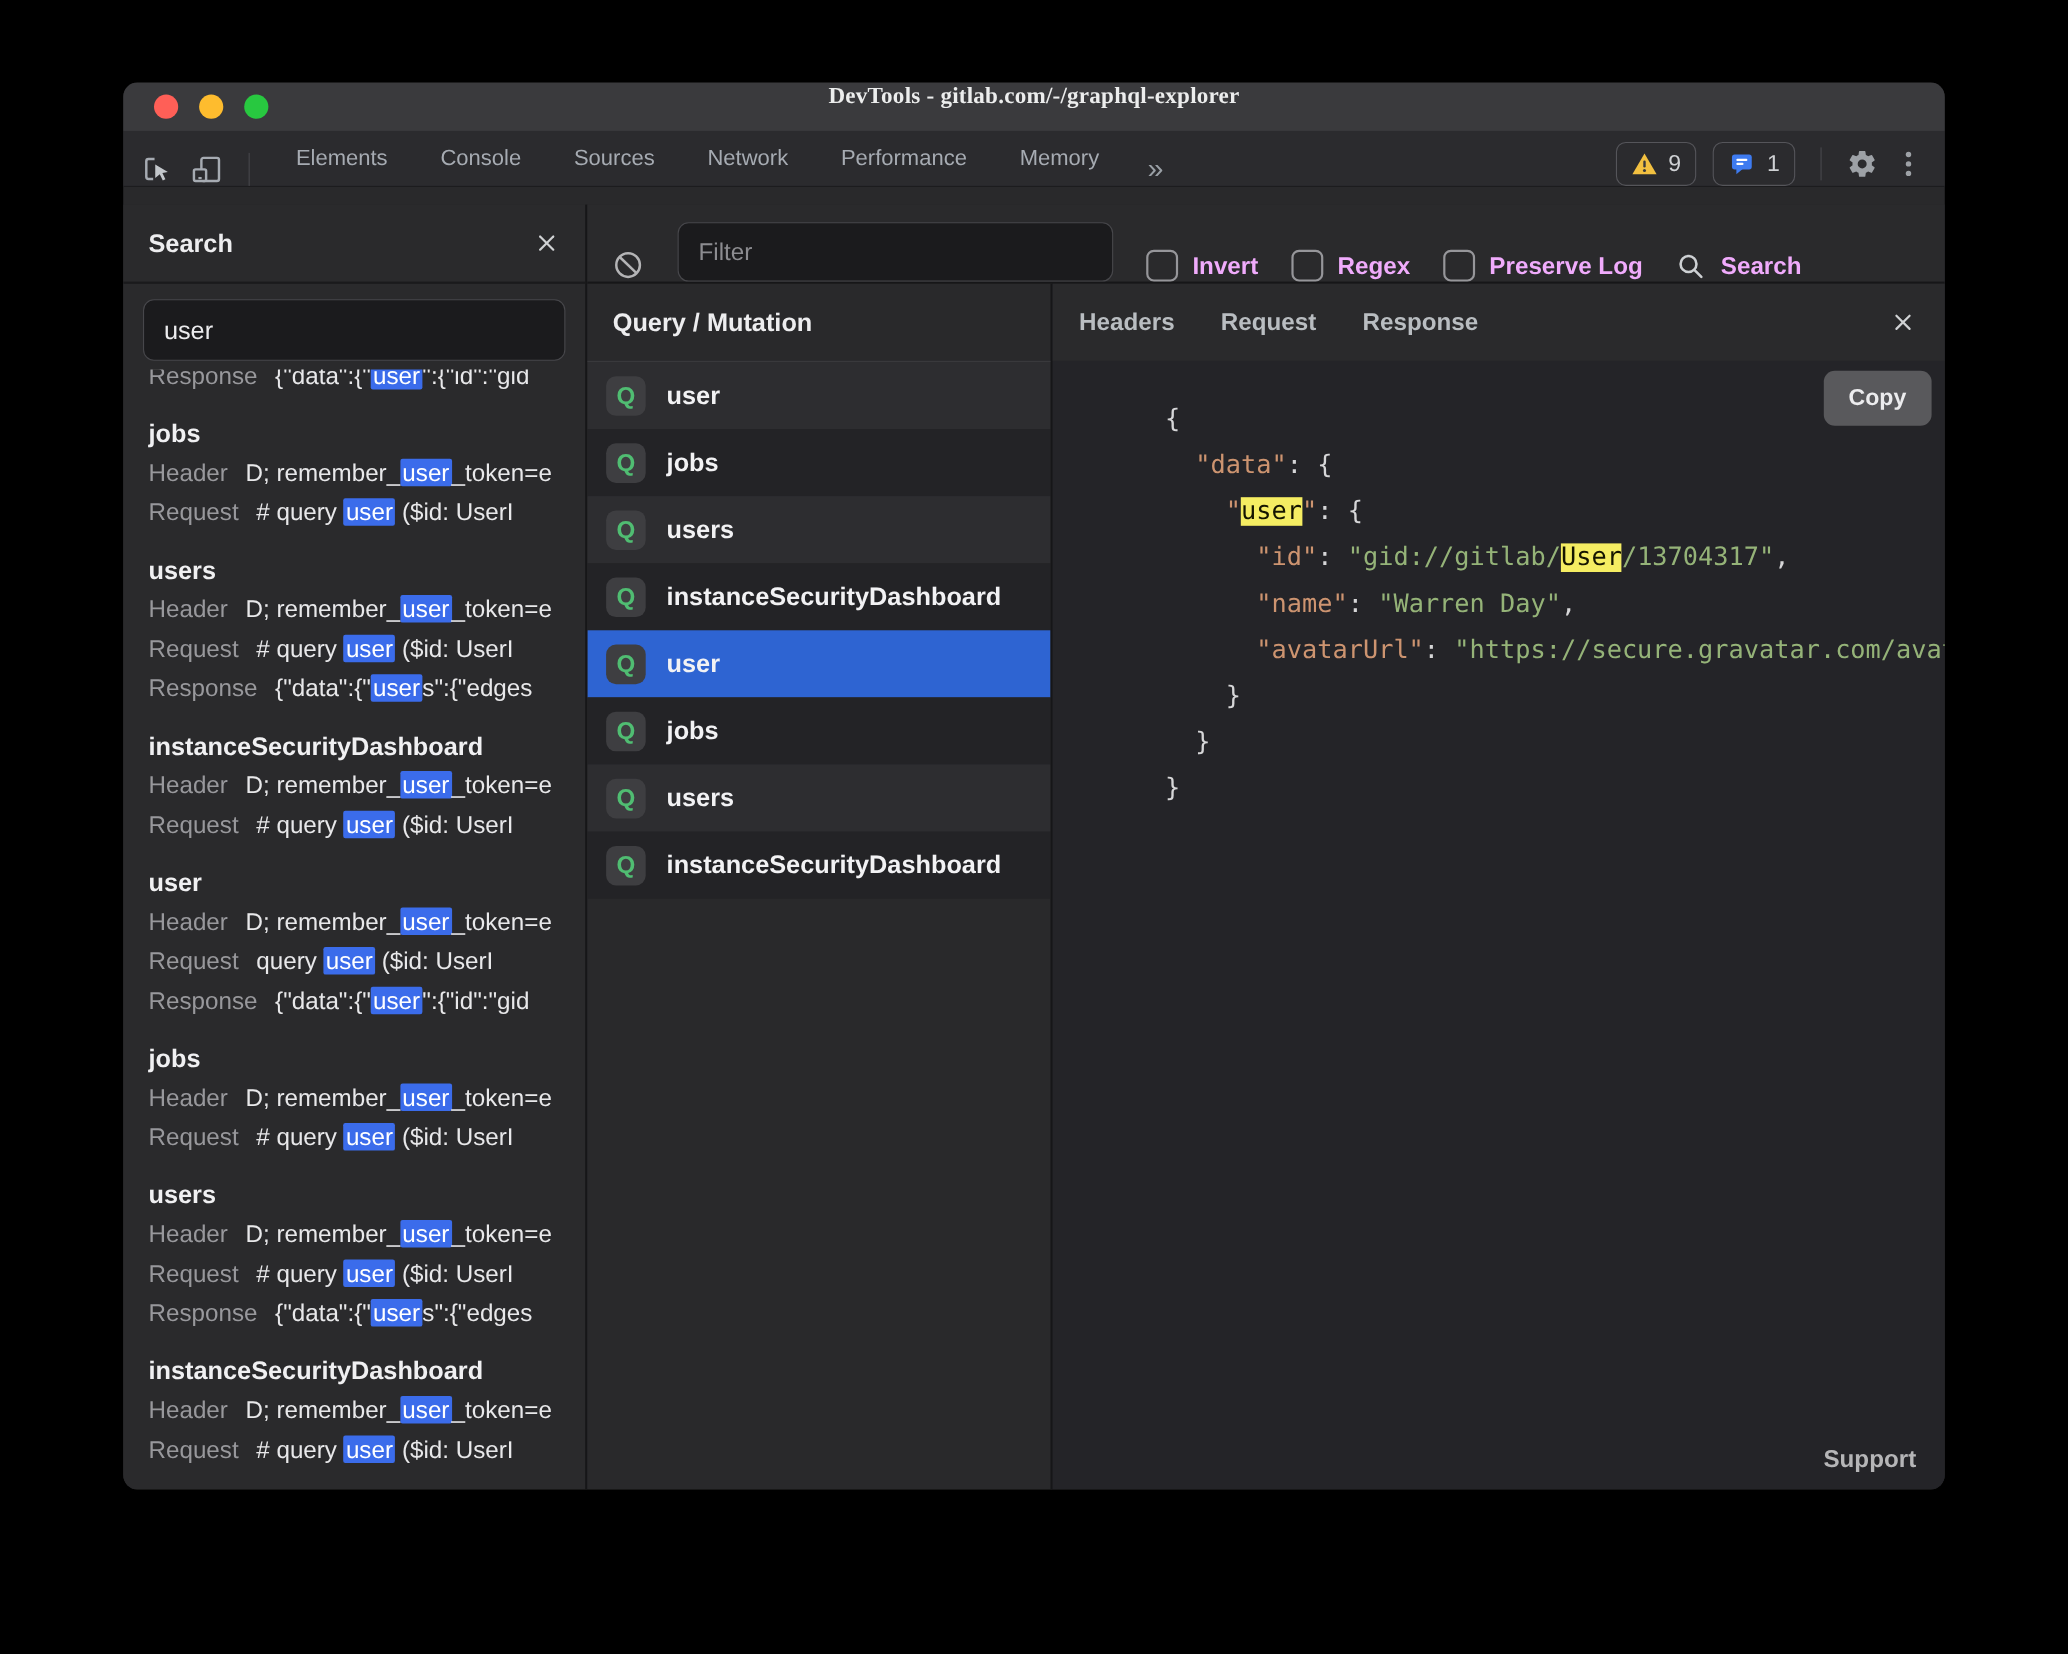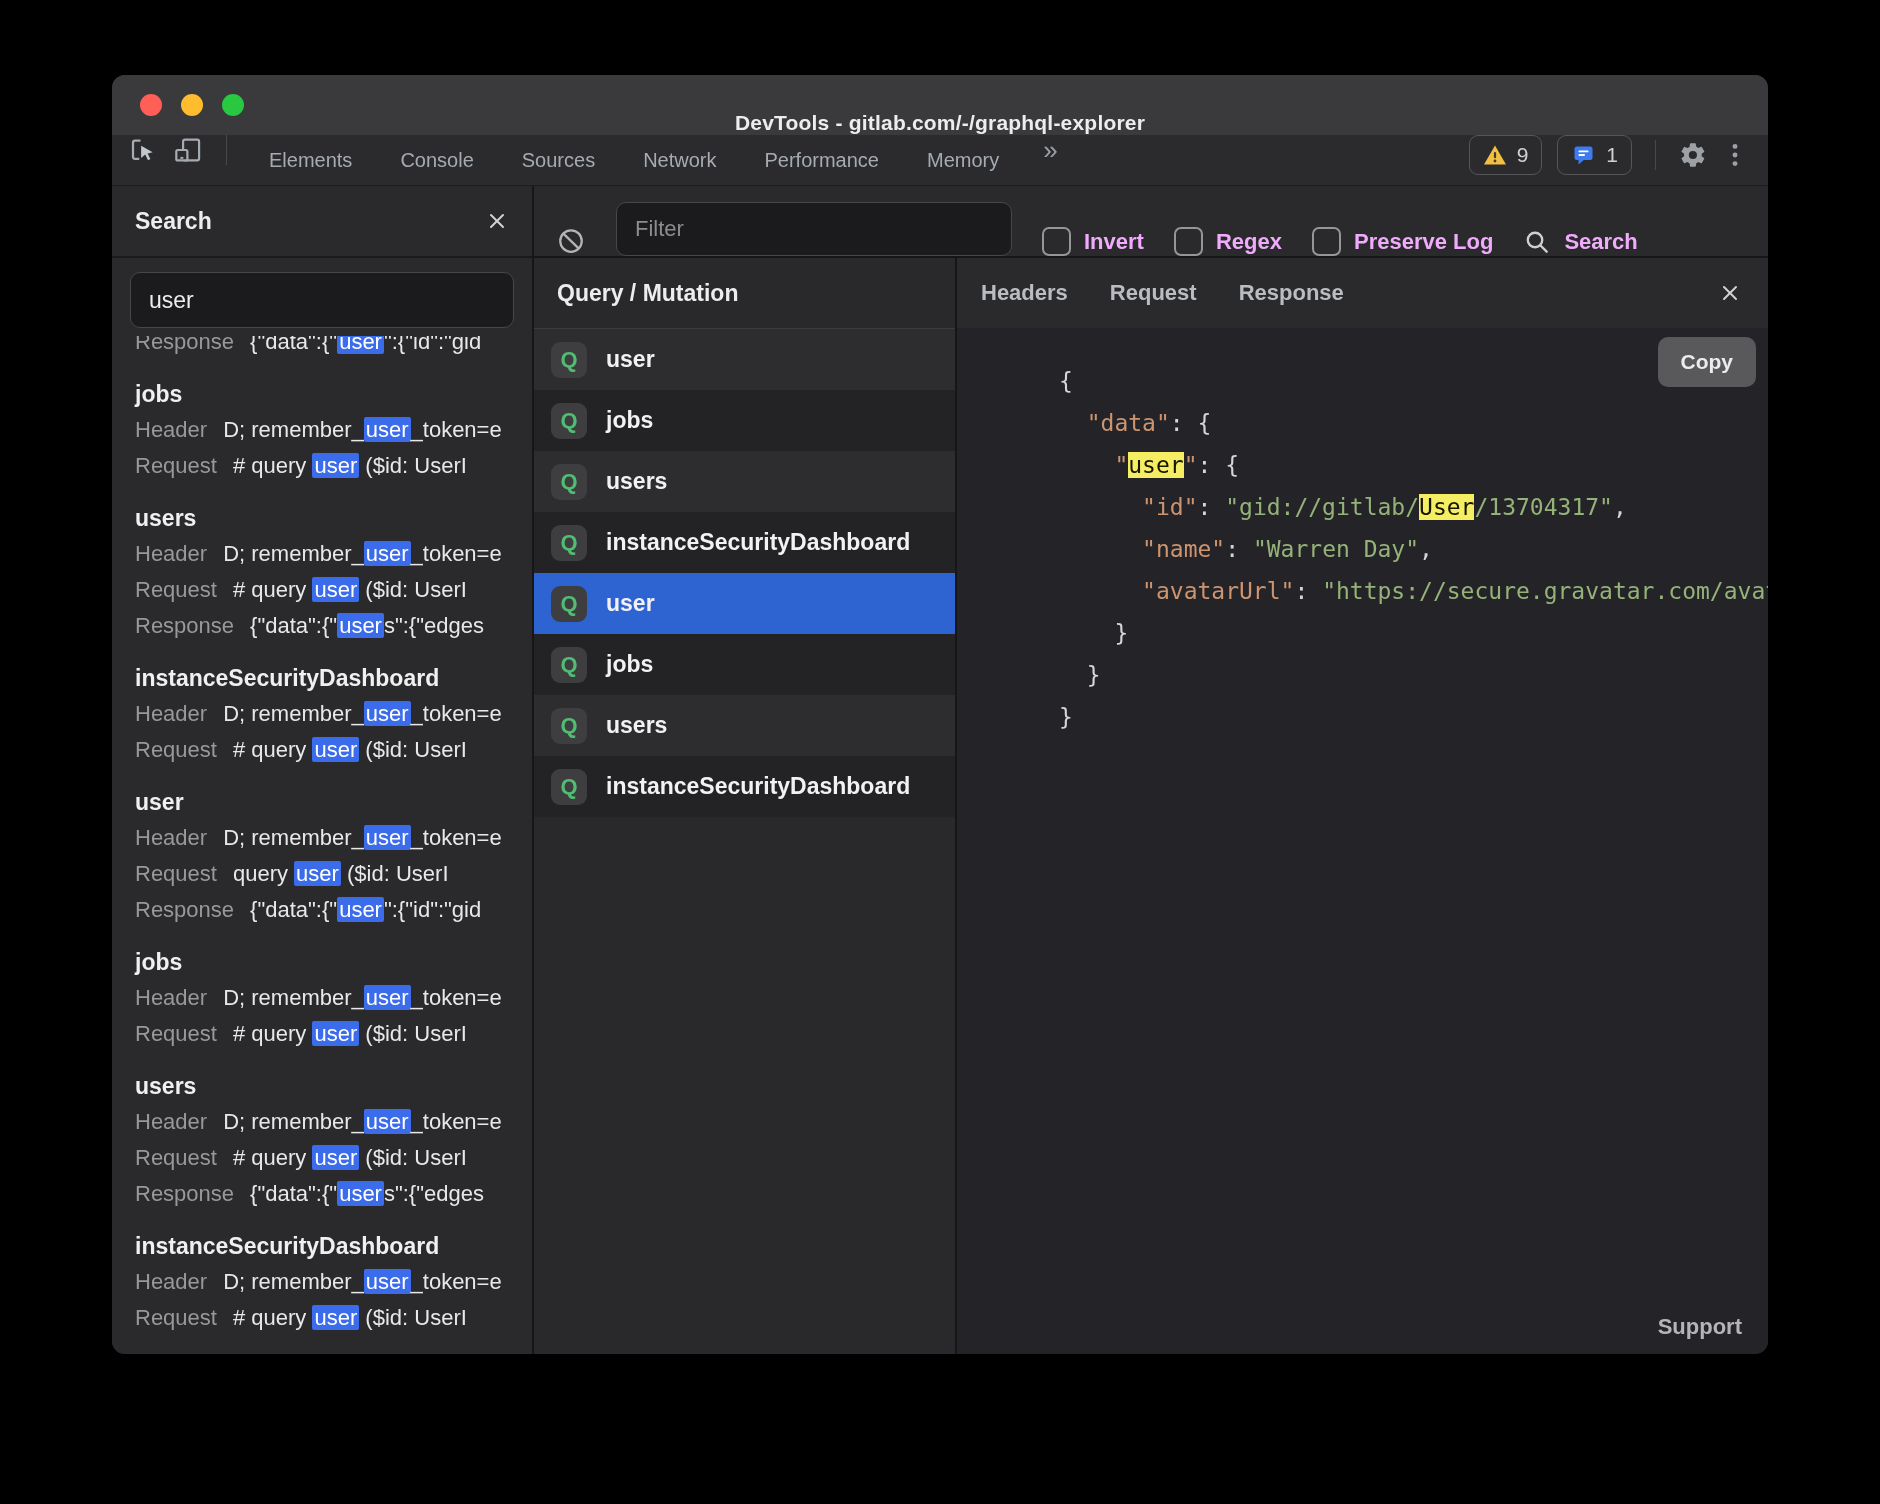--- a/index.html
+++ b/index.html
@@ -2,30 +2,30 @@
 <html><head>
 <meta charset="utf-8">
 <style>
   html,body{margin:0;padding:0;background:#000;}
   body{width:1880px;height:1504px;position:relative;overflow:hidden;
        font-family:"Liberation Sans",sans-serif;-webkit-font-smoothing:antialiased;}
   .window{position:absolute;left:112px;top:75px;width:1656px;height:1279px;
           background:#29292b;border-radius:13px;overflow:hidden;}
 
   
-  .titlebar{height:60px;background:#3a3a3d;display:flex;align-items:flex-end;justify-content:center;position:relative;}
+  .titlebar{height:44px;background:#3a3a3d;display:flex;align-items:flex-start;justify-content:center;position:relative;font-family:Liberation Serif, serif;}
   .lights{position:absolute;left:28px;top:0;height:100%;display:flex;align-items:center;gap:19px;}
   .light{width:22px;height:22px;border-radius:50%;}
   .light.red{background:#ff5f57;}
   .light.yellow{background:#febc2e;}
   .light.green{background:#28c840;}
   .win-title{font-size:21px;font-weight:700;color:#eceded;letter-spacing:.2px;}
 
   
-  .toolbar{height:50px;background:#2b2b2e;display:flex;align-items:flex-start;border-bottom:1px solid #1c1c1e;}
+  .toolbar{height:50px;background:#2b2b2e;display:flex;align-items:flex-end;border-bottom:1px solid #1c1c1e;}
   .tool-icons{display:flex;align-items:center;gap:14px;padding:0 10px 0 16px;}
   .vsep{width:1px;height:30px;background:#48484c;margin:0 8px;flex:none;}
   .tab{font-size:20px;color:#a6abb2;padding:0 24px;height:100%;display:flex;align-items:center;cursor:default;}
   .tab.selected{background:#000;color:#fff;font-weight:600;padding:0 31px;}
   .more-tabs{font-size:26px;color:#9aa0a6;padding:0 20px;}
   .right-cluster{margin-left:auto;display:flex;align-items:center;gap:15px;padding-right:20px;}
   .pill{display:flex;align-items:center;gap:10px;border:1.5px solid #55555a;border-radius:9px;height:38px;padding:0 13px;font-size:21px;color:#cfd1d4;}
 
   
   .main{position:absolute;top:111px;bottom:0;left:0;right:0;display:flex;}

